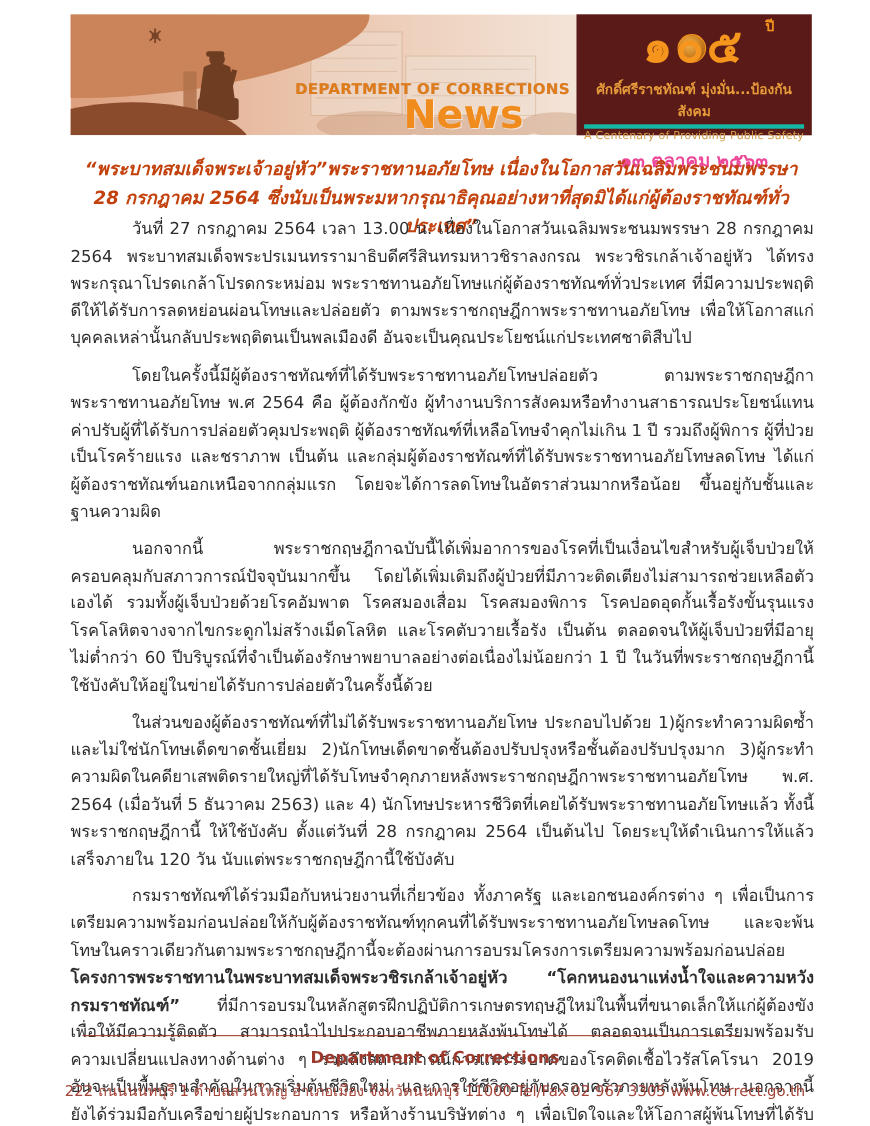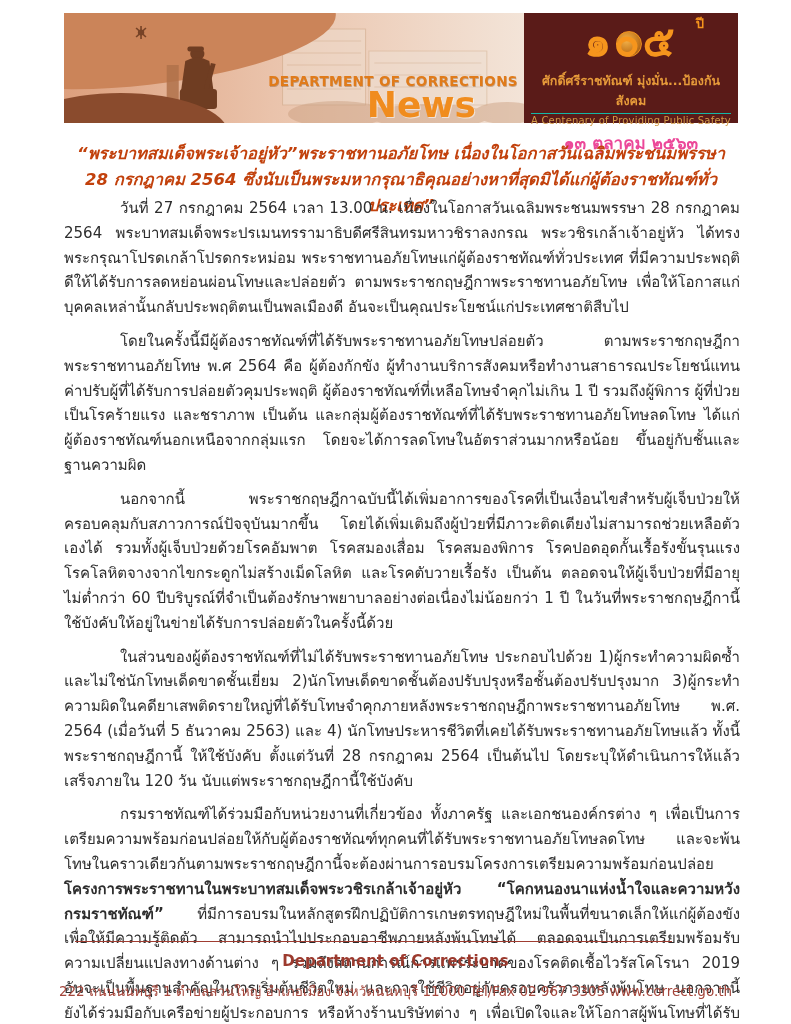--- a/index.html
+++ b/index.html
@@ -33,21 +33,21 @@
   .logo-emblem {
     position:absolute; z-index:1; width:24px; height:24px; border-radius:50%;
     left:50%; top:54%; transform:translate(-58%,-50%);
     background:radial-gradient(circle at 40% 35%, #f3b24a 0%, #c77a1e 55%, #8a4a12 100%);
     border:1.5px solid #f6951d;
   }
   .logo-yr { position:absolute; top:-3px; right:34px; font-size:13px; font-weight:bold; color:#f6951d; }
   .org-name { font-size:20px; font-weight:bold; color:#f6951d; margin-top:-4px; letter-spacing:1px; }
   .motto-thai {
     font-size:12.5px; font-weight:bold; color:#e79b3a; margin:3px auto 0 auto;
-    width:93%; padding-bottom:2px; border-bottom:1px solid #14b8a6;
+    width:93%; padding-bottom:2px; border-bottom:4px solid #14b8a6;
   }
   .motto-en { font-size:10px; color:#d29a48; margin-top:1px; letter-spacing:.2px; }
   .date-thai { font-size:17px; font-weight:bold; color:#ec4899; margin-top:3px; }
 
   
   .headline {
     position:absolute; left:57px; top:141px; width:688px; margin:0;
     text-align:center; color:#c2410c; font-weight:bold; font-style:italic;
     font-size:16.5px; line-height:26px;
   }

